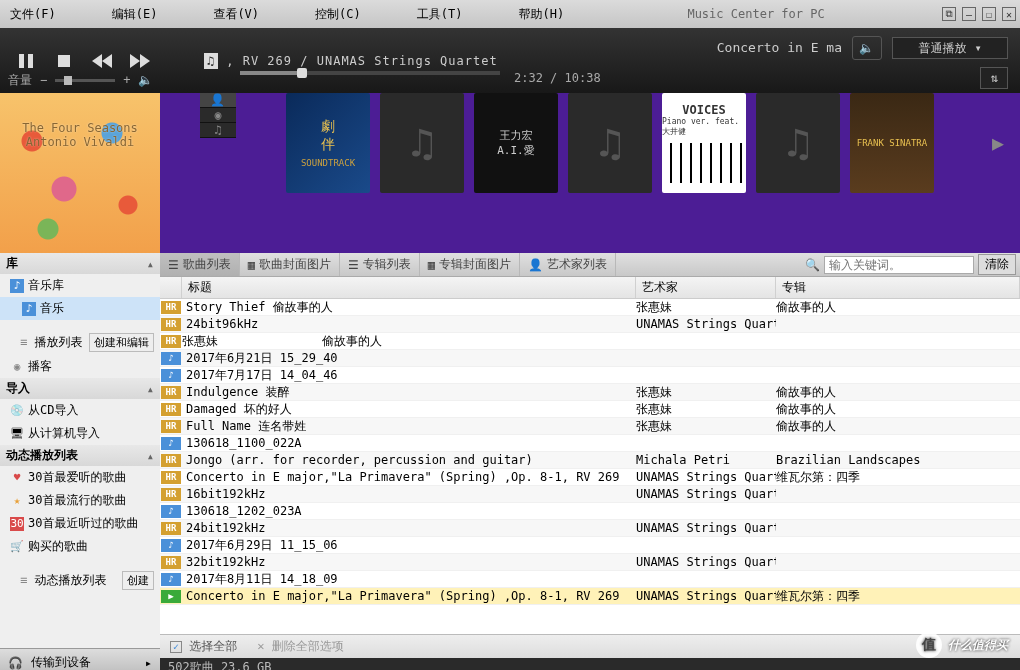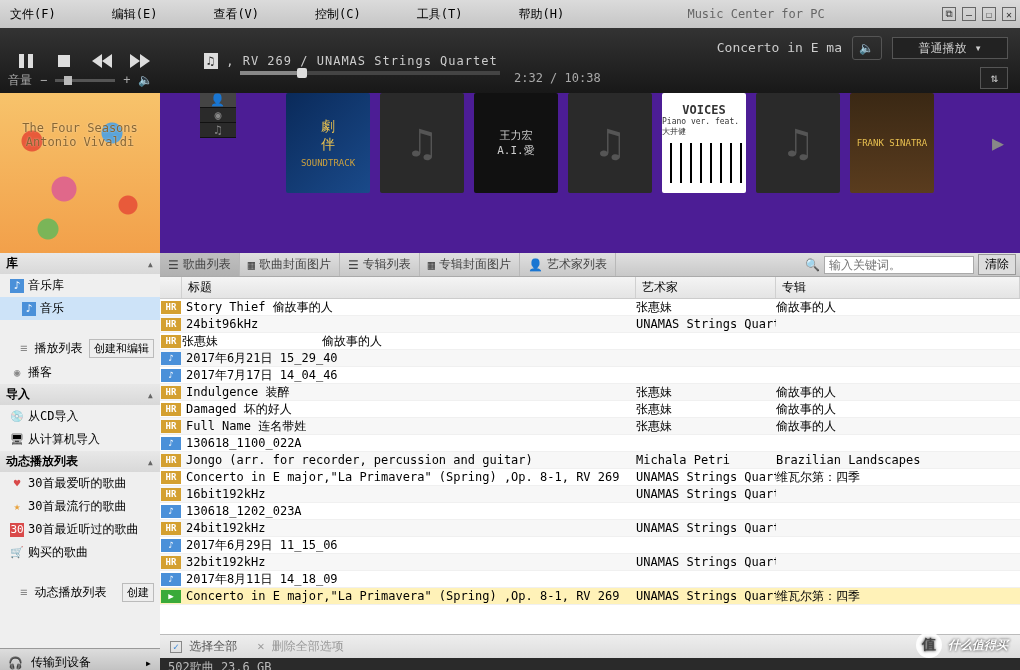--- a/index.html
+++ b/index.html
@@ -57,21 +57,21 @@
 .sb-item { padding:3px 6px 3px 10px; display:flex; align-items:center; gap:4px; cursor:default;}
 .sb-item.sel { background:#cde3f8;}
 .sb-item .ico { width:14px; height:14px; display:inline-flex; align-items:center; justify-content:center; font-size:11px;}
 .ico.note { background:#4a90d9; color:#fff; }
 .ico.heart { color:#d94a4a;}
 .ico.star { color:#e8a038;}
 .ico.cal { background:#d94a4a; color:#fff;}
 .ico.cart { color:#888;}
 .ico.pod { color:#888;}
 .ico.pl { color:#888;}
-.sb-row { padding:19px 6px 3px 20px; display:flex; align-items:center; justify-content:space-between;}
+.sb-row { padding:13px 6px 3px 20px; display:flex; align-items:center; justify-content:space-between;}
 .smallbtn { font-size:11px; padding:1px 4px; background:#eee; border:1px solid #bbb;}
 .sidebar .filler { flex:1; }
 .xferbar { height:28px; background:linear-gradient(#ddd,#bbb); border-top:1px solid #999; display:flex; align-items:center; padding:0 8px; gap:8px;}
 .statusbar { height:18px; background:#2a2a2a; color:#bbb; font-size:11px; display:flex; align-items:center; padding:0 8px;}
 
 
 .main { flex:1; display:flex; flex-direction:column; background:#fff;}
 .toolbar { height:24px; background:linear-gradient(#e0e0e0,#c8c8c8); border-bottom:1px solid #aaa; display:flex; align-items:center;}
 .tb-btn { padding:0 8px; height:100%; display:flex; align-items:center; gap:4px; border-right:1px solid #b8b8b8; color:#444;}
 .tb-btn.active { background:linear-gradient(#c0c0c0,#b0b0b0);}

